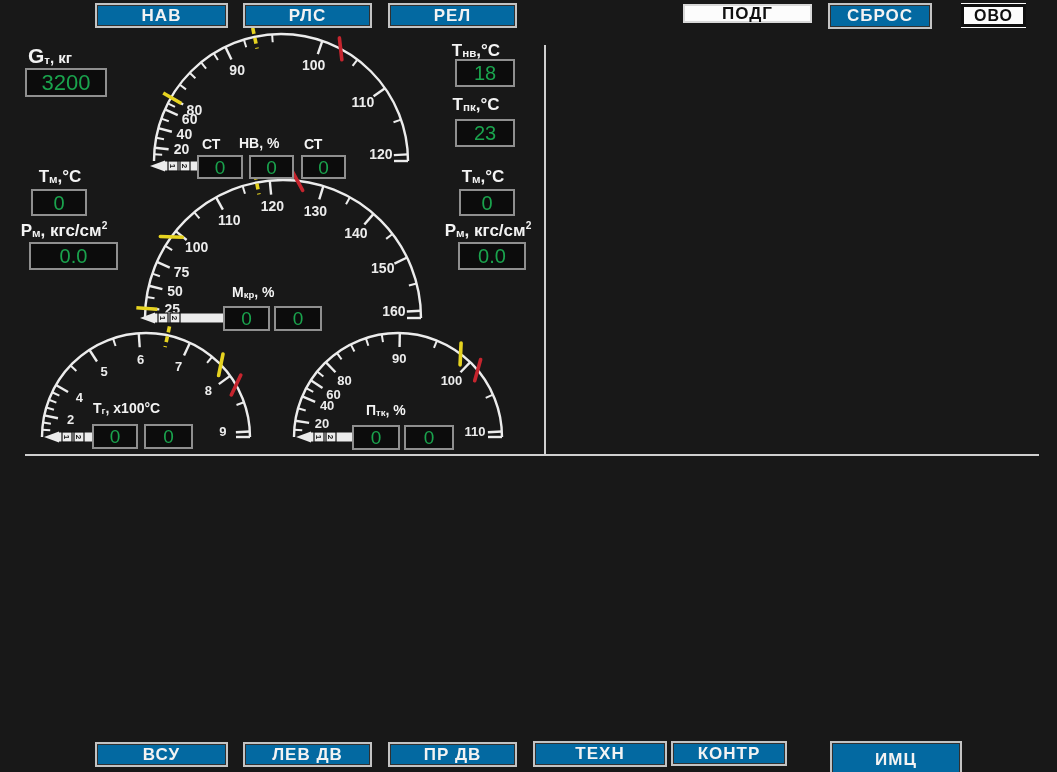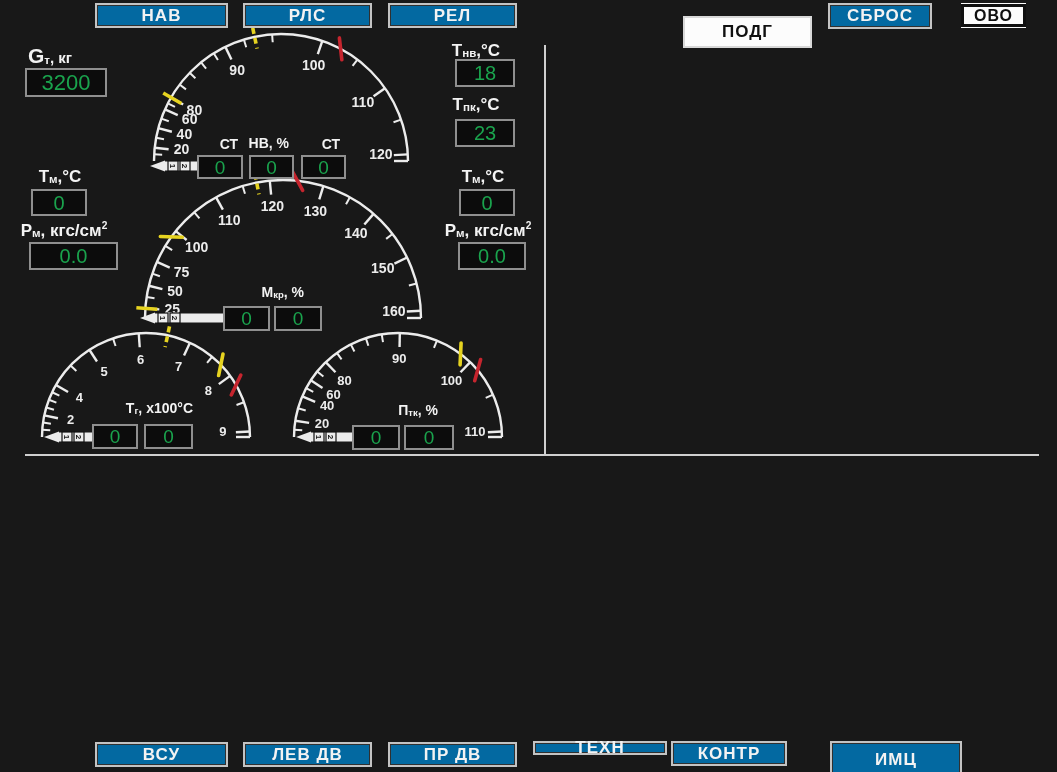--- a/index.html
+++ b/index.html
@@ -15,21 +15,21 @@
   .btn.ovo{background:#fcfcfc;border:none;box-shadow:none}
   .ovo-inner{border:3px solid #101010;color:#101010;font-weight:bold;font-size:16px;
              padding:0 10px;line-height:17px;letter-spacing:1px}
   .vbox{position:absolute;display:flex;align-items:center;justify-content:center;
         background:#0c0c0c;border:2px solid #8f8f8f;color:#1aa34d;font-weight:normal;
         font-size:20px;line-height:1}
   .vbox.big{font-size:22px}
   .plabel{position:absolute;color:#f3f3f3;font-weight:bold;font-size:17px;
           text-align:center;white-space:nowrap;line-height:1.1}
   .glabel{position:absolute;color:#f3f3f3;font-weight:bold;font-size:14px;
-          text-align:right;white-space:nowrap;line-height:1.1}
+          text-align:left;white-space:nowrap;line-height:1.1}
   .sub{font-size:0.68em;vertical-align:-0.12em}
   .sup{font-size:0.6em;vertical-align:super}
   .sep{position:absolute;background:#cfcfcf}
 </style>
 </head>
 <body>
 
 <div class="screen">
 
   <svg class="dials" width="1057" height="772" viewBox="0 0 1057 772">
@@ -178,21 +178,21 @@
       <rect x="310" y="432.5" width="54" height="9" fill="#ececec"></rect>
       <rect x="314" y="432" width="10" height="10" fill="#ececec" stroke="#111" stroke-width="1.2"></rect>
       <text x="319" y="437.5" fill="#111" text-anchor="middle" dominant-baseline="middle" font-size="8" font-weight="bold" font-family="&quot;Liberation Sans&quot;,sans-serif" transform="rotate(90 319 437)">1</text>
       <rect x="326" y="432" width="10" height="10" fill="#ececec" stroke="#111" stroke-width="1.2"></rect>
       <text x="331" y="437.5" fill="#111" text-anchor="middle" dominant-baseline="middle" font-size="8" font-weight="bold" font-family="&quot;Liberation Sans&quot;,sans-serif" transform="rotate(90 331 437)">2</text>
     </svg>
 
   <div class="btn" style="left:95px;top:3px;width:133px;height:25px">НАВ</div>
   <div class="btn" style="left:243px;top:3px;width:129px;height:25px">РЛС</div>
   <div class="btn" style="left:388px;top:3px;width:129px;height:25px">РЕЛ</div>
-  <div class="btn active" style="left:683px;top:16px;width:129px;height:32px">ПОДГ</div>
+  <div class="btn active" style="left:683px;top:4px;width:129px;height:19px">ПОДГ</div>
   <div class="btn" style="left:828px;top:3px;width:104px;height:26px">СБРОС</div>
   <div class="btn ovo" style="left:961px;top:3px;width:65px;height:25px">
     <span class="ovo-inner">ОВО</span>
   </div>
 
   <div class="sep" style="left:544px;top:45px;width:2px;height:411px"></div>
   <div class="sep" style="left:25px;top:454px;width:1014px;height:2px"></div>
 
   <div class="plabel" style="left:28px;top:44px"><span style="font-size:21px">G</span><span class="sub">т</span><span style="font-size:15px">, кг</span></div>
   <div class="vbox big" style="left:25px;top:68px;width:82px;height:29px">3200</div>
@@ -226,17 +226,17 @@
   <div class="vbox" style="left:92px;top:424px;width:46px;height:25px;font-size:19px">0</div>
   <div class="vbox" style="left:144px;top:424px;width:49px;height:25px;font-size:19px">0</div>
 
   <div class="glabel" style="left:366px;top:403px;width:72px"><span>П</span><span class="sub">тк</span><span>, %</span></div>
   <div class="vbox" style="left:352px;top:425px;width:48px;height:25px;font-size:19px">0</div>
   <div class="vbox" style="left:404px;top:425px;width:50px;height:25px;font-size:19px">0</div>
 
   <div class="btn" style="left:95px;top:742px;width:133px;height:25px">ВСУ</div>
   <div class="btn" style="left:243px;top:742px;width:129px;height:25px">ЛЕВ ДВ</div>
   <div class="btn" style="left:388px;top:742px;width:129px;height:25px">ПР ДВ</div>
-  <div class="btn" style="left:533px;top:741px;width:134px;height:14px">ТЕХН</div>
+  <div class="btn" style="left:533px;top:741px;width:134px;height:26px">ТЕХН</div>
   <div class="btn" style="left:671px;top:741px;width:116px;height:25px">КОНТР</div>
   <div class="btn" style="left:830px;top:741px;width:132px;height:38px">ИМЦ</div>
 
 </div>
 
 </body></html>

